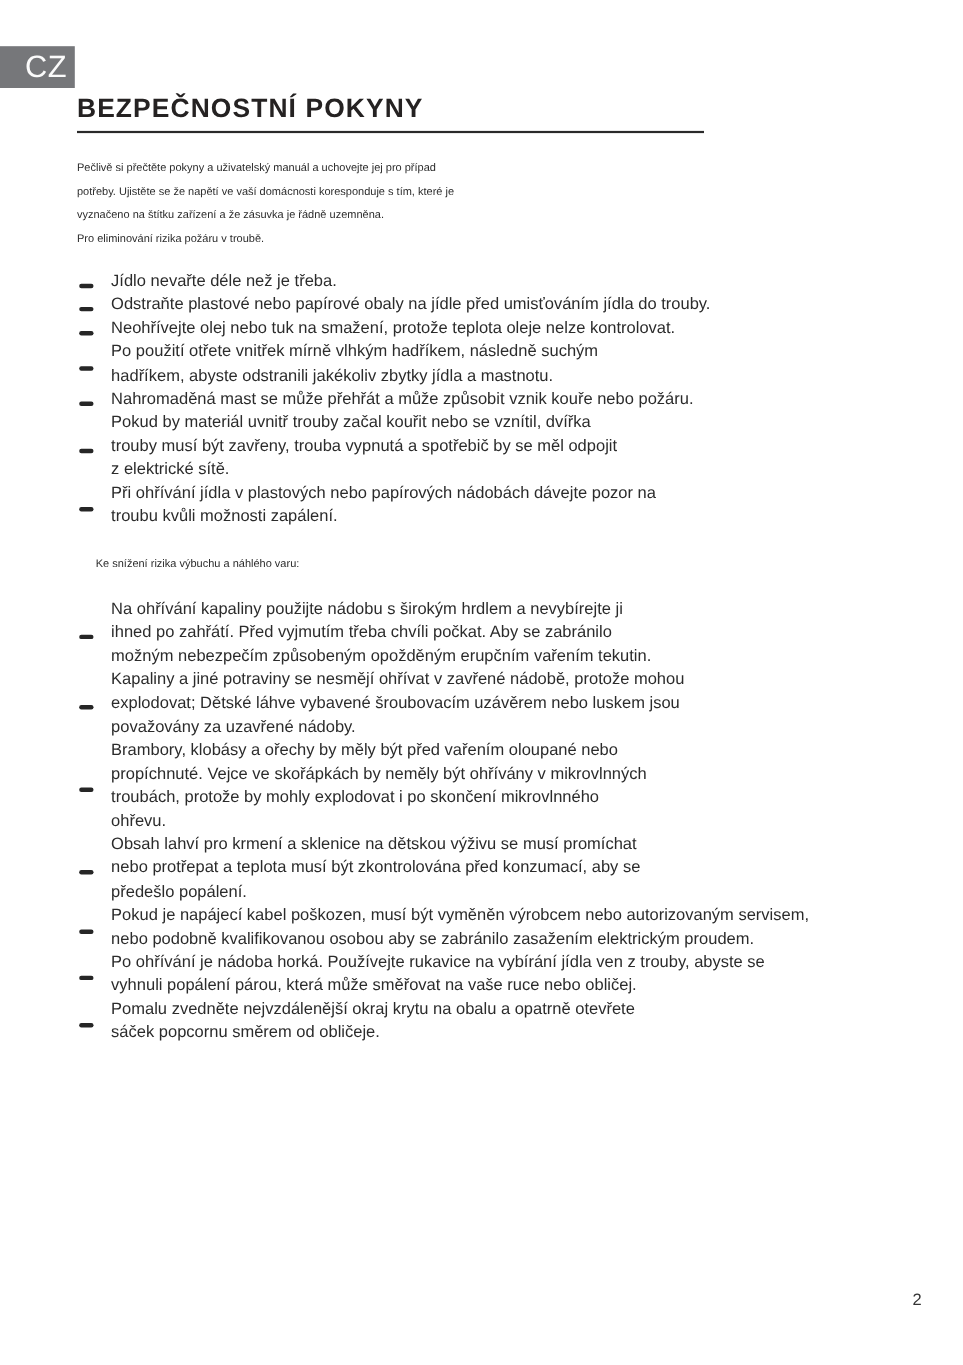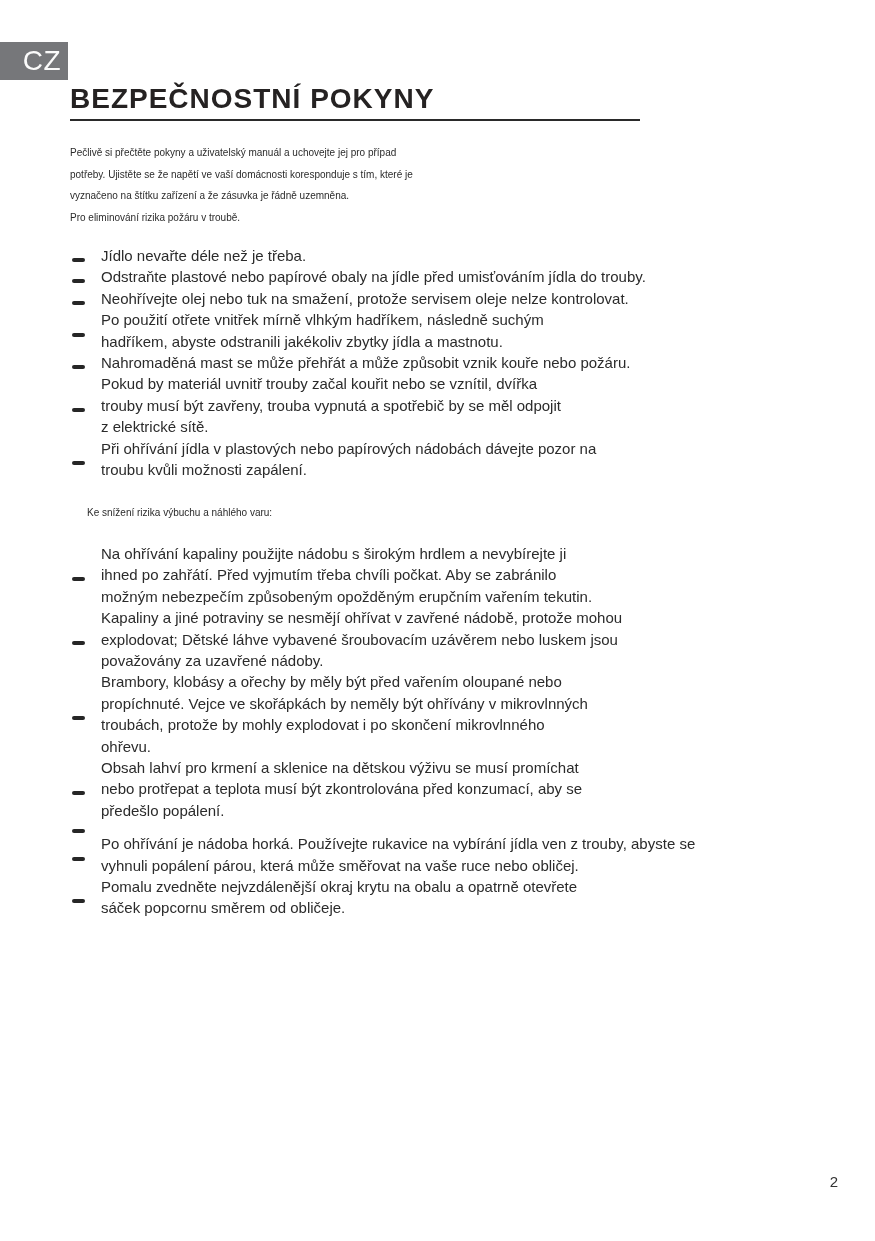--- a/index.html
+++ b/index.html
@@ -37,21 +37,21 @@
     line-height: 1;
   }
   .content {
     position: absolute;
     left: 70px;
     top: 0;
     width: 778px;
   }
   .title {
     margin: 86px 0 0 0;
-    font-size: 28px;
+    font-size: 24px;
     font-weight: 700;
     letter-spacing: 1px;
     color: #252222;
     line-height: 26px;
   }
   .title-underline {
     width: 570px;
     height: 2px;
     background: #2a2a2a;
     margin-top: 7px;
@@ -122,21 +122,21 @@
         <div class="bullet-item">
           <span class="bullet"></span>
           <span class="bullet-text">Jídlo nevařte déle než je třeba.</span>
         </div>
         <div class="bullet-item">
           <span class="bullet"></span>
           <span class="bullet-text">Odstraňte plastové nebo papírové obaly na jídle před umisťováním jídla do trouby.</span>
         </div>
         <div class="bullet-item">
           <span class="bullet"></span>
-          <span class="bullet-text">Neohřívejte olej nebo tuk na smažení, protože servisem oleje nelze kontrolovat.</span>
+          <span class="bullet-text">Neohřívejte olej nebo tuk na smažení, protože teplota oleje nelze kontrolovat.</span>
         </div>
         <div class="bullet-item">
           <span class="bullet"></span>
           <span class="bullet-text">Po použití otřete vnitřek mírně vlhkým hadříkem, následně suchým
 hadříkem, abyste odstranili jakékoliv zbytky jídla a mastnotu.</span>
         </div>
         <div class="bullet-item">
           <span class="bullet"></span>
           <span class="bullet-text">Nahromaděná mast se může přehřát a může způsobit vznik kouře nebo požáru.</span>
         </div>
@@ -176,20 +176,22 @@
 ohřevu.</span>
         </div>
         <div class="bullet-item">
           <span class="bullet"></span>
           <span class="bullet-text">Obsah lahví pro krmení a sklenice na dětskou výživu se musí promíchat
 nebo protřepat a teplota musí být zkontrolována před konzumací, aby se
 předešlo popálení.</span>
         </div>
         <div class="bullet-item">
           <span class="bullet"></span>
+          <span class="bullet-text">Pokud je napájecí kabel poškozen, musí být vyměněn výrobcem nebo autorizovaným servisem,
+nebo podobně kvalifikovanou osobou aby se zabránilo zasažením elektrickým proudem.</span>
         </div>
         <div class="bullet-item">
           <span class="bullet"></span>
           <span class="bullet-text">Po ohřívání je nádoba horká. Používejte rukavice na vybírání jídla ven z trouby, abyste se
 vyhnuli popálení párou, která může směřovat na vaše ruce nebo obličej.</span>
         </div>
         <div class="bullet-item">
           <span class="bullet"></span>
           <span class="bullet-text">Pomalu zvedněte nejvzdálenější okraj krytu na obalu a opatrně otevřete
 sáček popcornu směrem od obličeje.</span>

